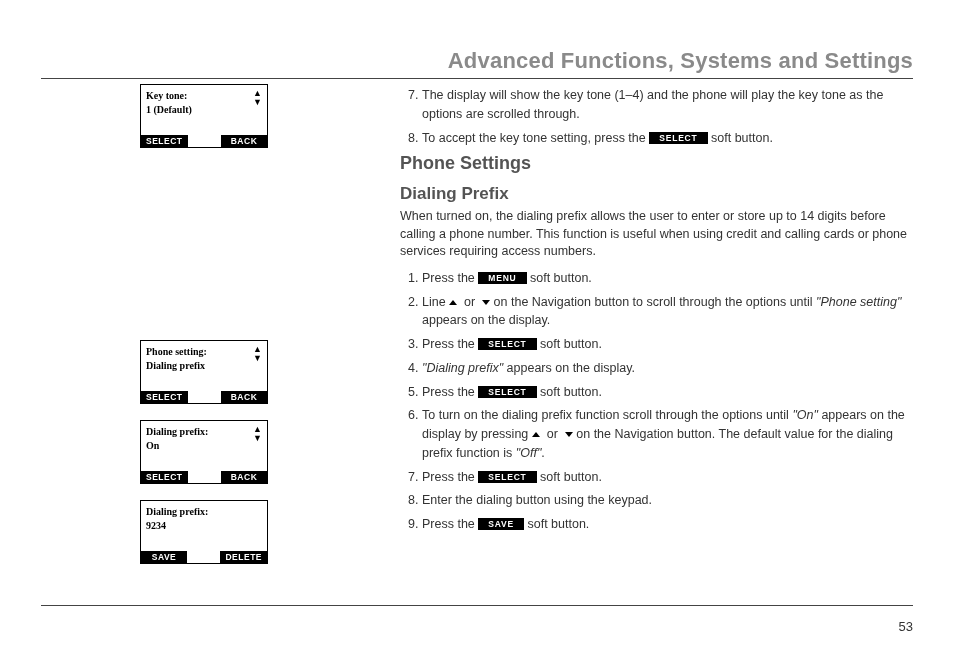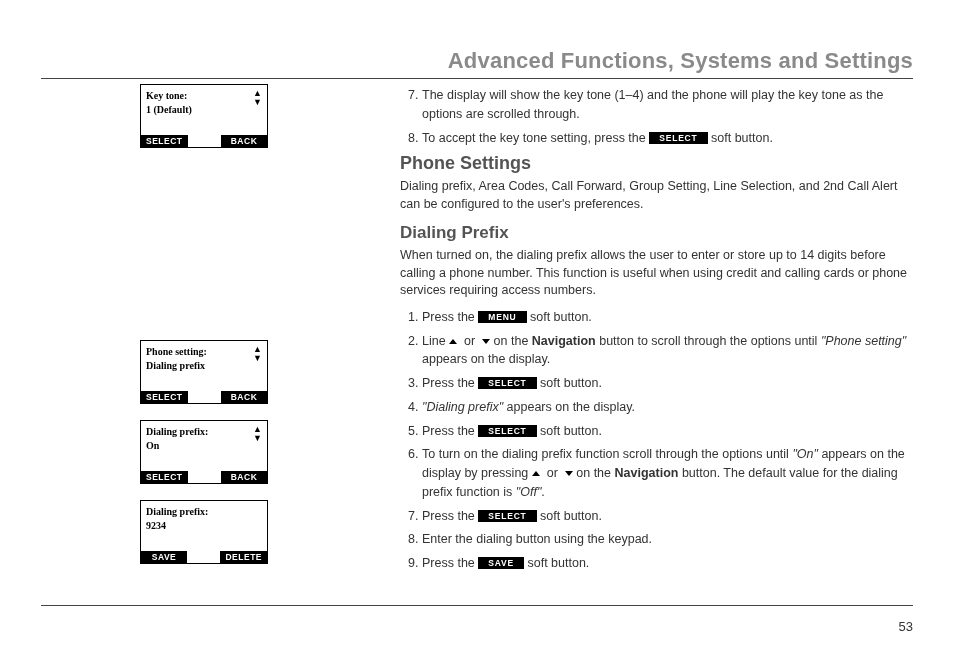--- a/index.html
+++ b/index.html
@@ -166,21 +166,21 @@
     border-left: 4px solid transparent;
     border-right: 4px solid transparent;
     border-bottom: 5px solid #000;
   }
   .nav-arrow.down {
     border-left: 4px solid transparent;
     border-right: 4px solid transparent;
     border-top: 5px solid #000;
   }
   em.quoted { font-style: italic; }
-  strong.bold { font-weight: 700; text-align: right; }
+  strong.bold { font-weight: 400; text-align: right; }
 </style>
 </head>
 <body>
 
 <div class="page">
   <div class="header">Advanced Functions, Systems and Settings</div>
   <div class="rule-top"></div>
 
   <div class="left-col" id="left-col">
       <div class="lcd" style="position: absolute; top: 0px;">
@@ -237,21 +237,20 @@
     <ol class="steps" start="7">
       <li>
         <span>The display will show the key tone (1–4) and the phone will play the key tone as the options are scrolled through.</span>
       </li>
       <li>
         <span>To accept the key tone setting, press the </span><span class="inline-btn">SELECT</span><span> soft button.</span>
       </li>
     </ol>
 
     <div class="h-section">Phone Settings</div>
-    <div class="para">Dialing prefix, Area Codes, Call Forward, Group Setting, Line Selection, and 2nd Call Alert can be configured to the user's preferences.</div>
 
     <div class="h-sub">Dialing Prefix</div>
     <div class="para">When turned on, the dialing prefix allows the user to enter or store up to 14 digits before calling a phone number. This function is useful when using credit and calling cards or phone services requiring access numbers.</div>
 
     <ol class="steps" id="proc-steps">
         <li><span>Press the </span><span class="inline-btn">MENU</span><span> soft button.</span></li>
         <li><span>Line </span><span class="nav-arrow up"></span><span>&nbsp; or &nbsp;</span><span class="nav-arrow down"></span><span> on the </span><strong class="bold">Navigation</strong><span> button to scroll through the options until </span><em class="quoted">"Phone setting"</em><span> appears on the display.</span></li>
         <li><span>Press the </span><span class="inline-btn">SELECT</span><span> soft button.</span></li>
         <li><em class="quoted">"Dialing prefix"</em><span> appears on the display.</span></li>
         <li><span>Press the </span><span class="inline-btn">SELECT</span><span> soft button.</span></li>

